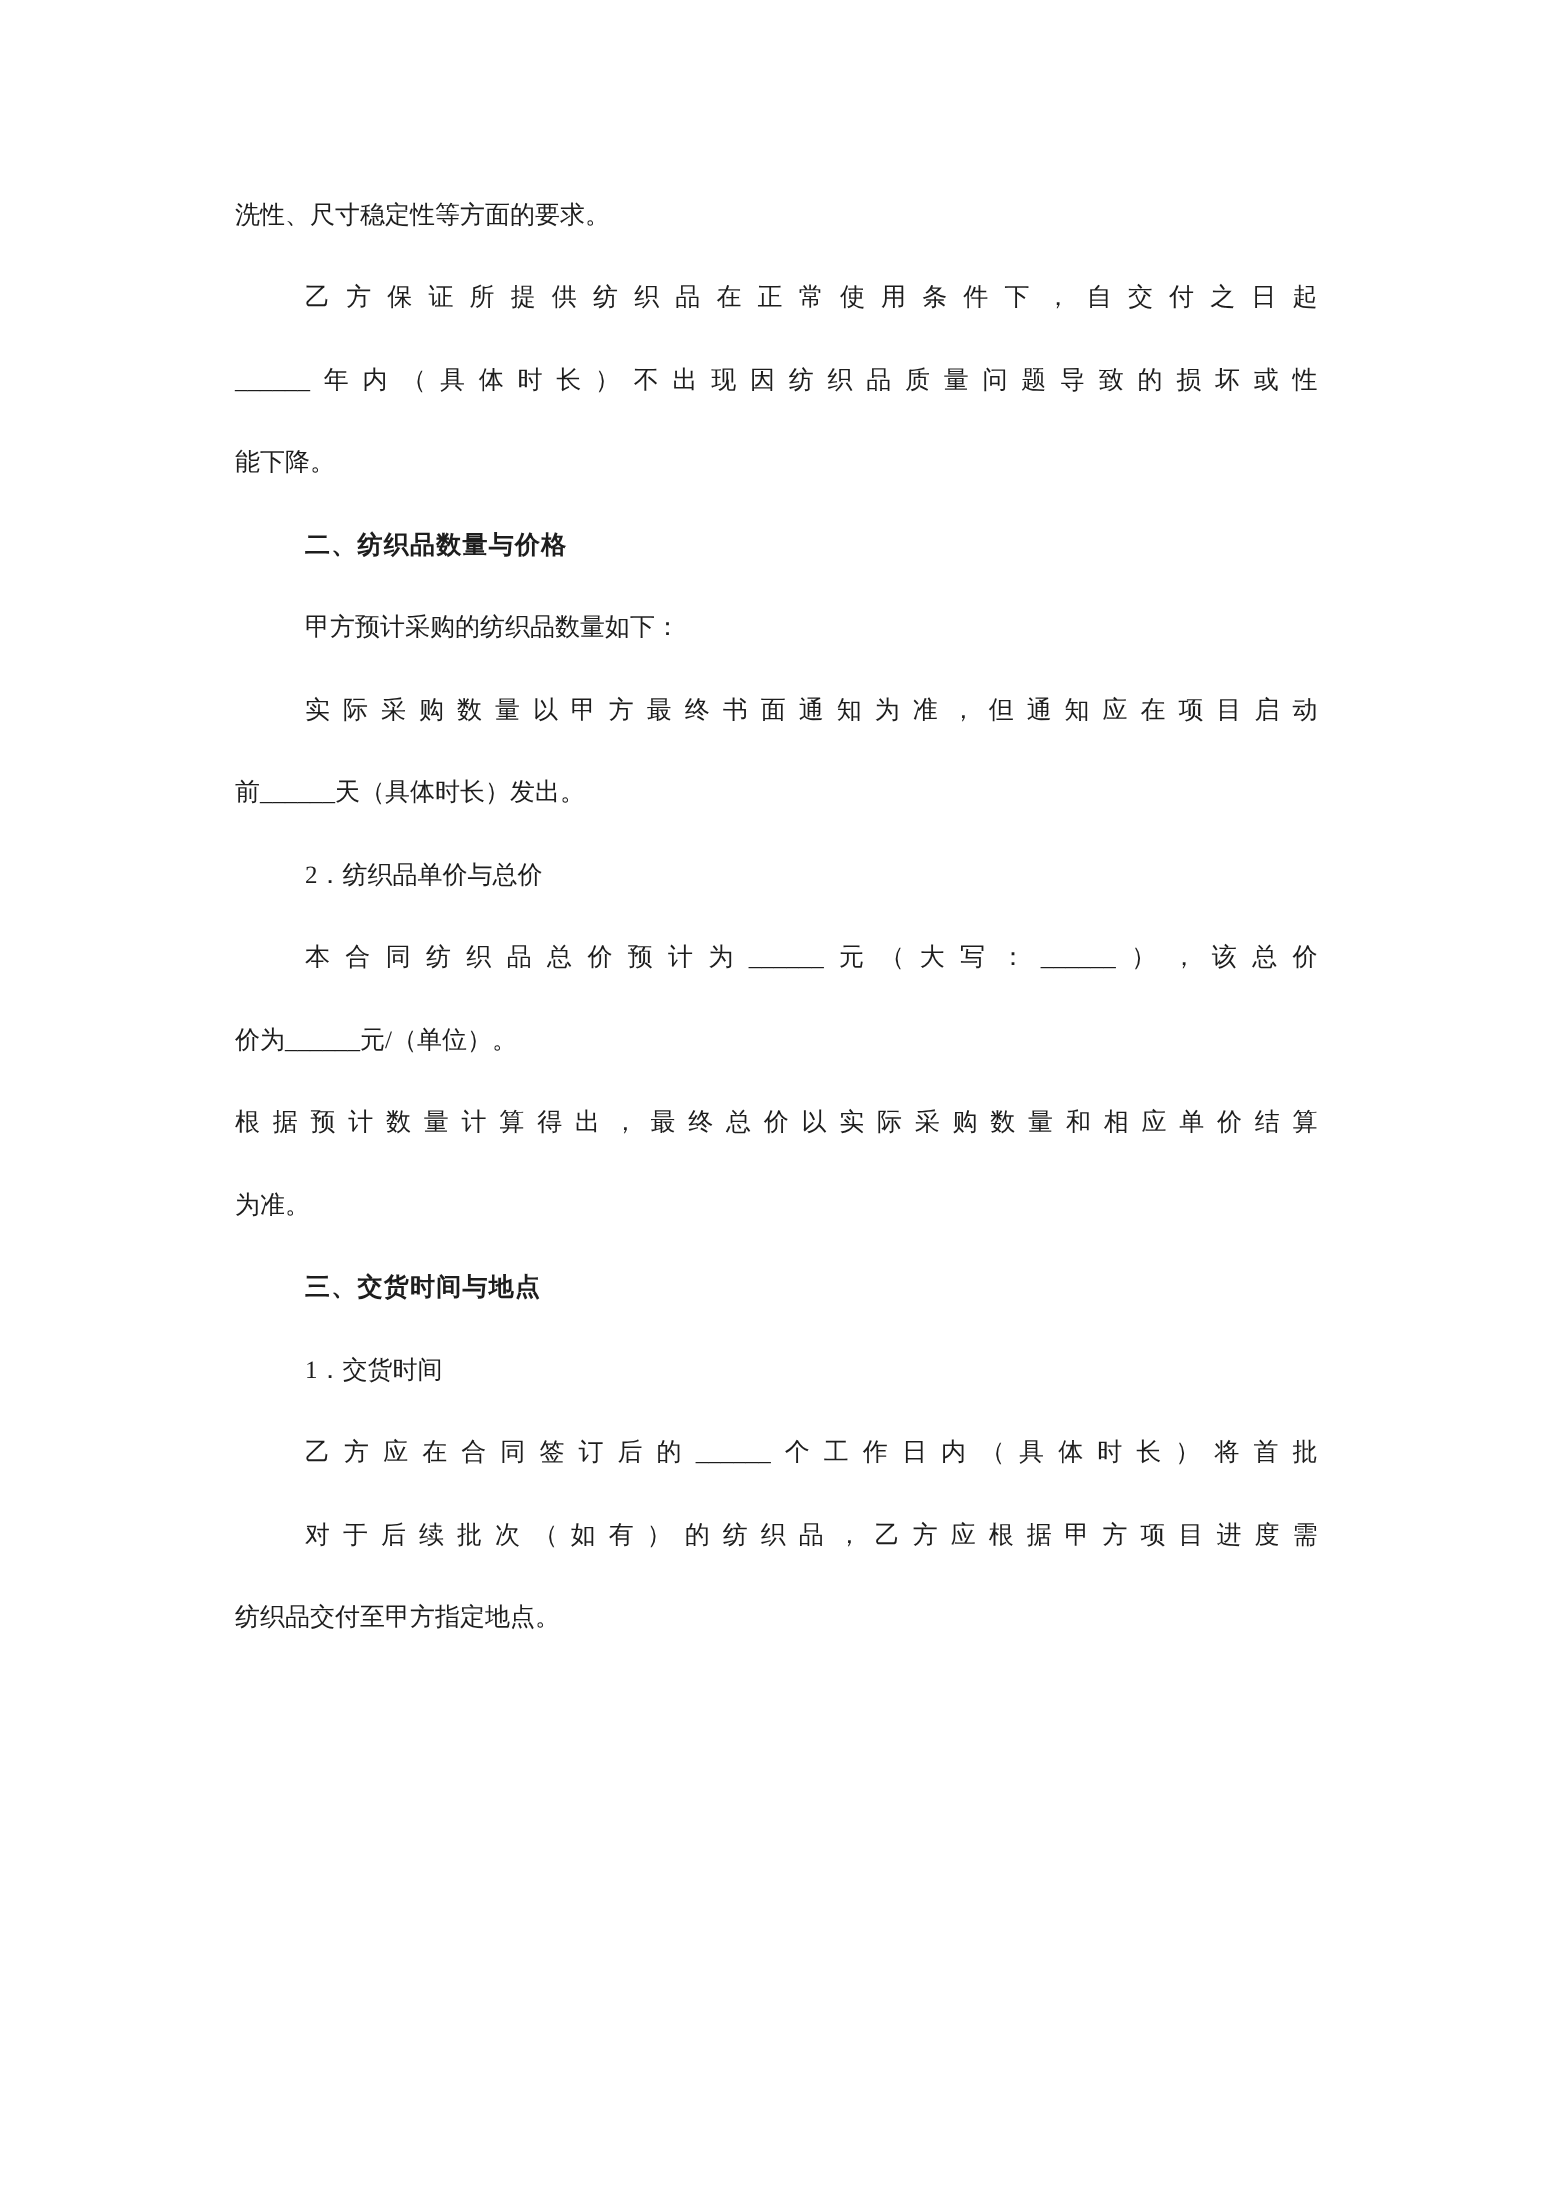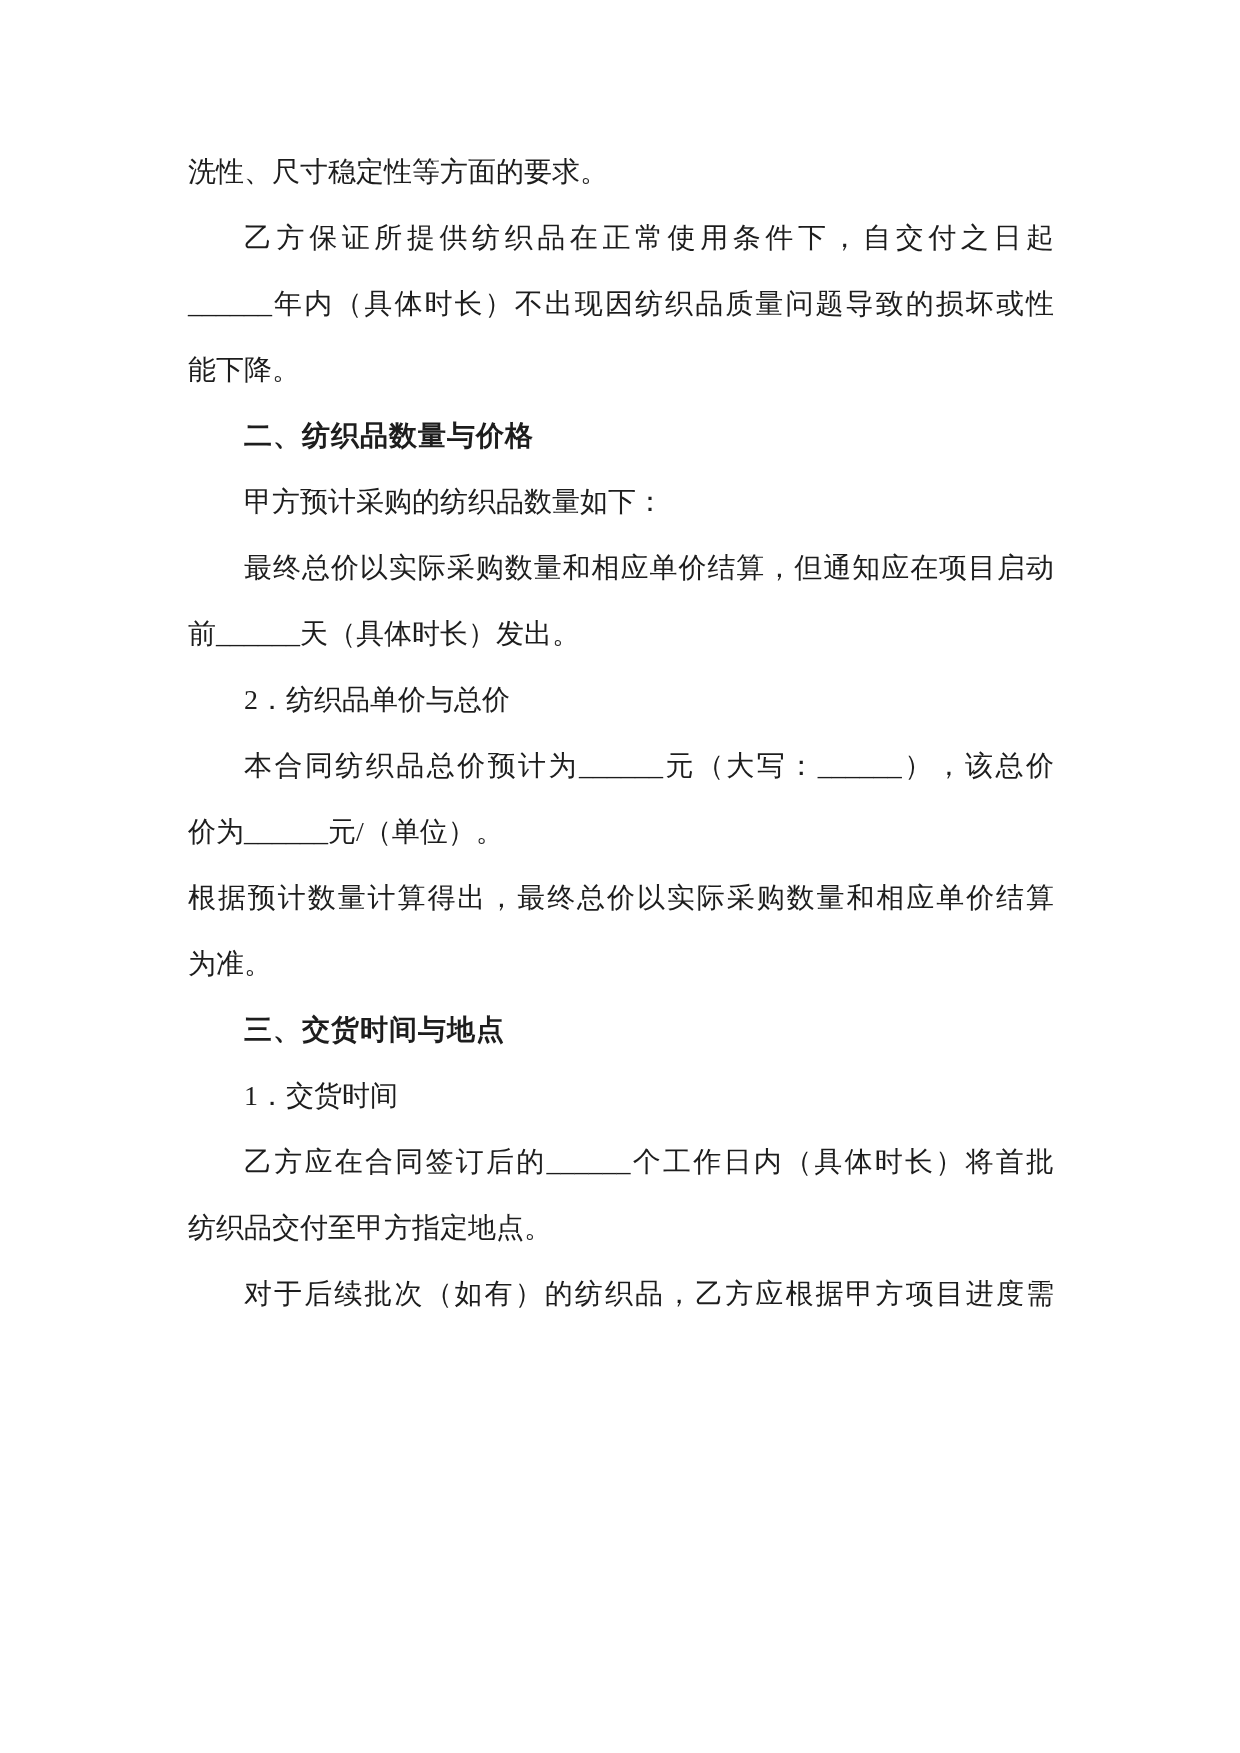--- a/index.html
+++ b/index.html
@@ -18,21 +18,21 @@
     background: #ffffff;
   }
   .text-block {
     position: absolute;
     left: 188px;
     top: 139px;
     width: 866px;
   }
   .line {
     font-family: "Liberation Serif", "DejaVu Serif", serif;
-    font-size: 28px;
+    font-size: 20px;
     line-height: 66px;
     height: 66px;
     color: #1d1d1d;
     white-space: pre-wrap;
     text-align: left;
   }
   .line.indent {
     text-indent: 56px;
   }
   .line.justify {
@@ -51,26 +51,26 @@
 <body>
 
 <div class="page">
   <div class="text-block" id="text-block">
       <div class="line">洗性、尺寸稳定性等方面的要求。</div>
       <div class="line indent justify">乙方保证所提供纺织品在正常使用条件下，自交付之日起</div>
       <div class="line justify">______年内（具体时长）不出现因纺织品质量问题导致的损坏或性</div>
       <div class="line">能下降。</div>
       <div class="line indent heading">二、纺织品数量与价格</div>
       <div class="line indent">甲方预计采购的纺织品数量如下：</div>
-      <div class="line indent justify">最终总价以实际采购数量和相应单价结算，但通知应在项目启动</div>
+      <div class="line indent justify">实际采购数量以甲方最终书面通知为准，但通知应在项目启动</div>
       <div class="line">前______天（具体时长）发出。</div>
       <div class="line indent">2．纺织品单价与总价</div>
       <div class="line indent justify">本合同纺织品总价预计为______元（大写：______），该总价</div>
       <div class="line">价为______元/（单位）。</div>
       <div class="line justify">根据预计数量计算得出，最终总价以实际采购数量和相应单价结算</div>
       <div class="line">为准。</div>
       <div class="line indent heading">三、交货时间与地点</div>
       <div class="line indent">1．交货时间</div>
       <div class="line indent justify">乙方应在合同签订后的______个工作日内（具体时长）将首批</div>
+      <div class="line indent justify">对于后续批次（如有）的纺织品，乙方应根据甲方项目进度需</div>
       <div class="line">纺织品交付至甲方指定地点。</div>
-      <div class="line indent justify">对于后续批次（如有）的纺织品，乙方应根据甲方项目进度需</div>
     </div>
 </div>
 
 </body></html>

